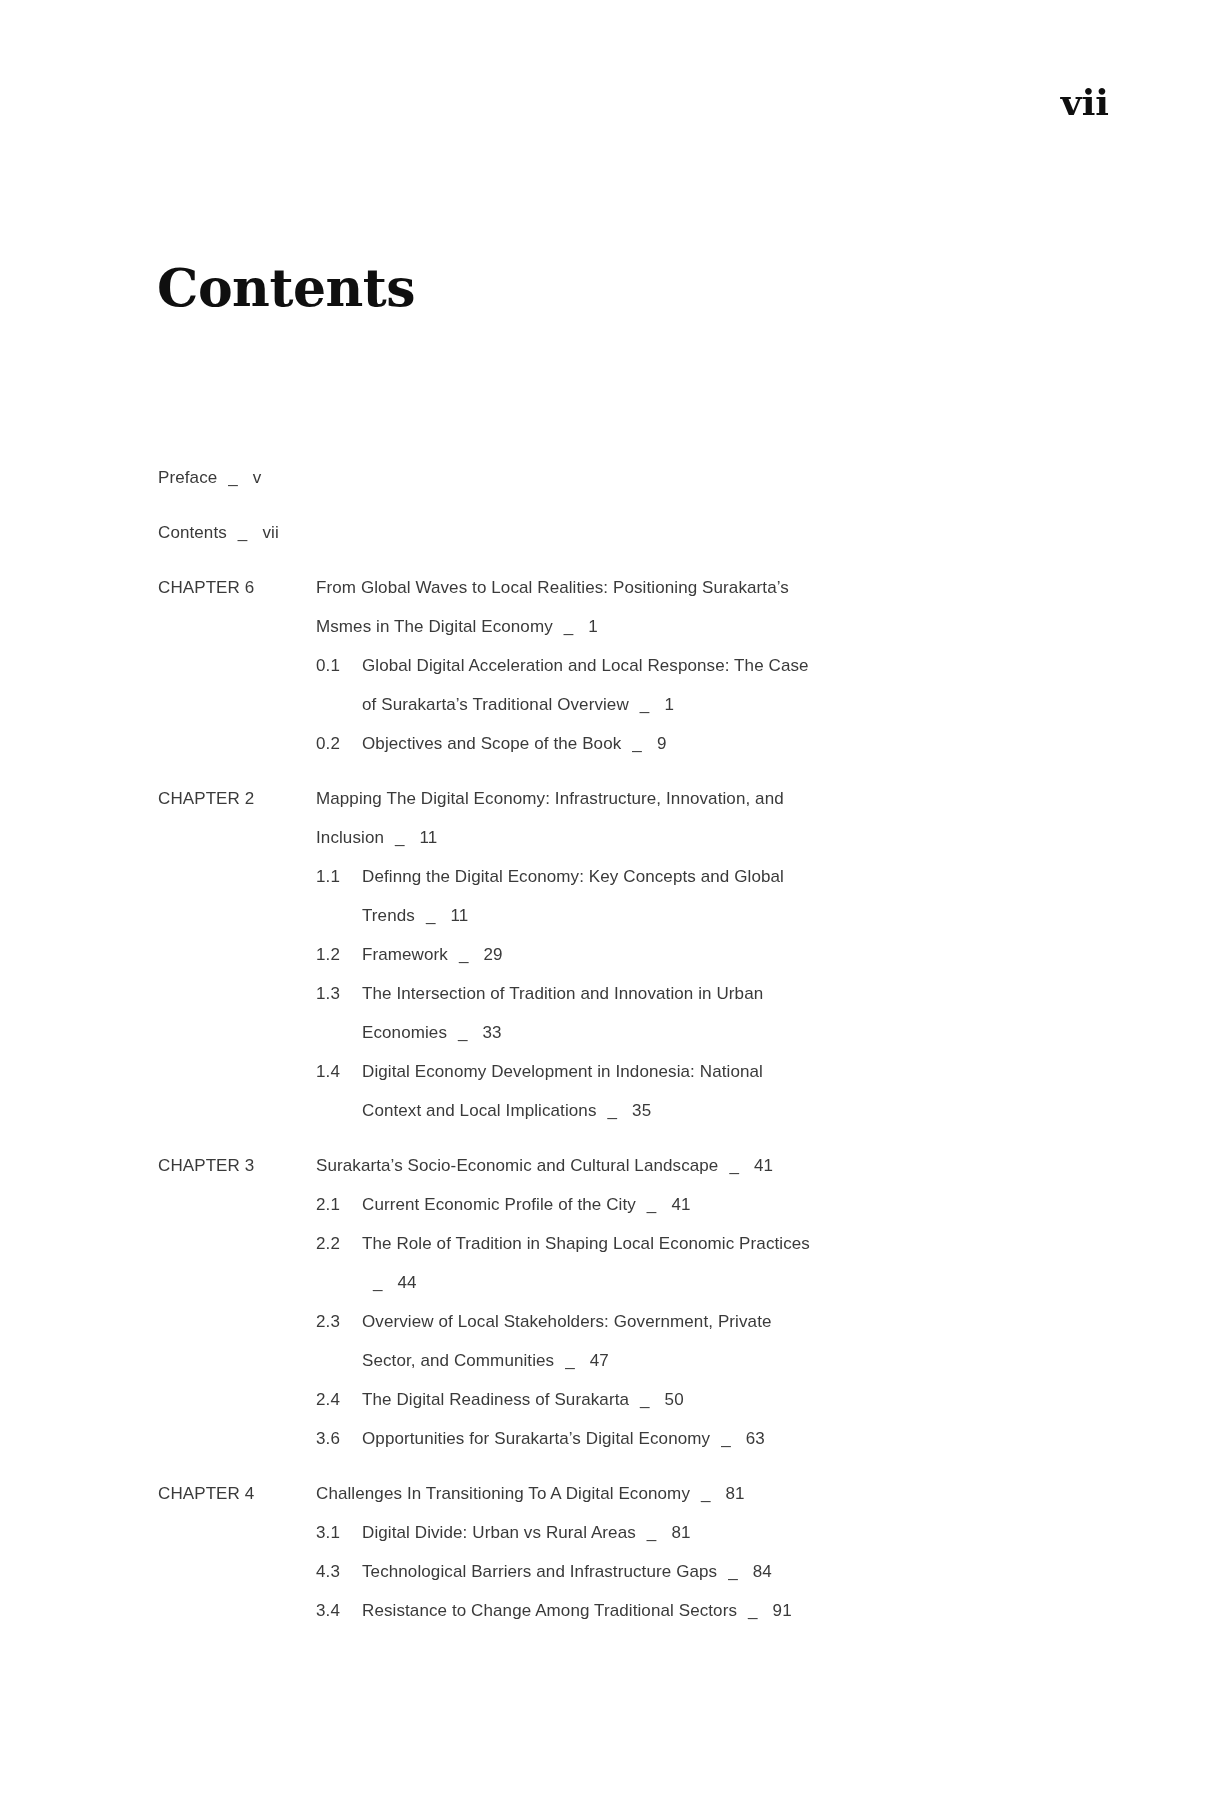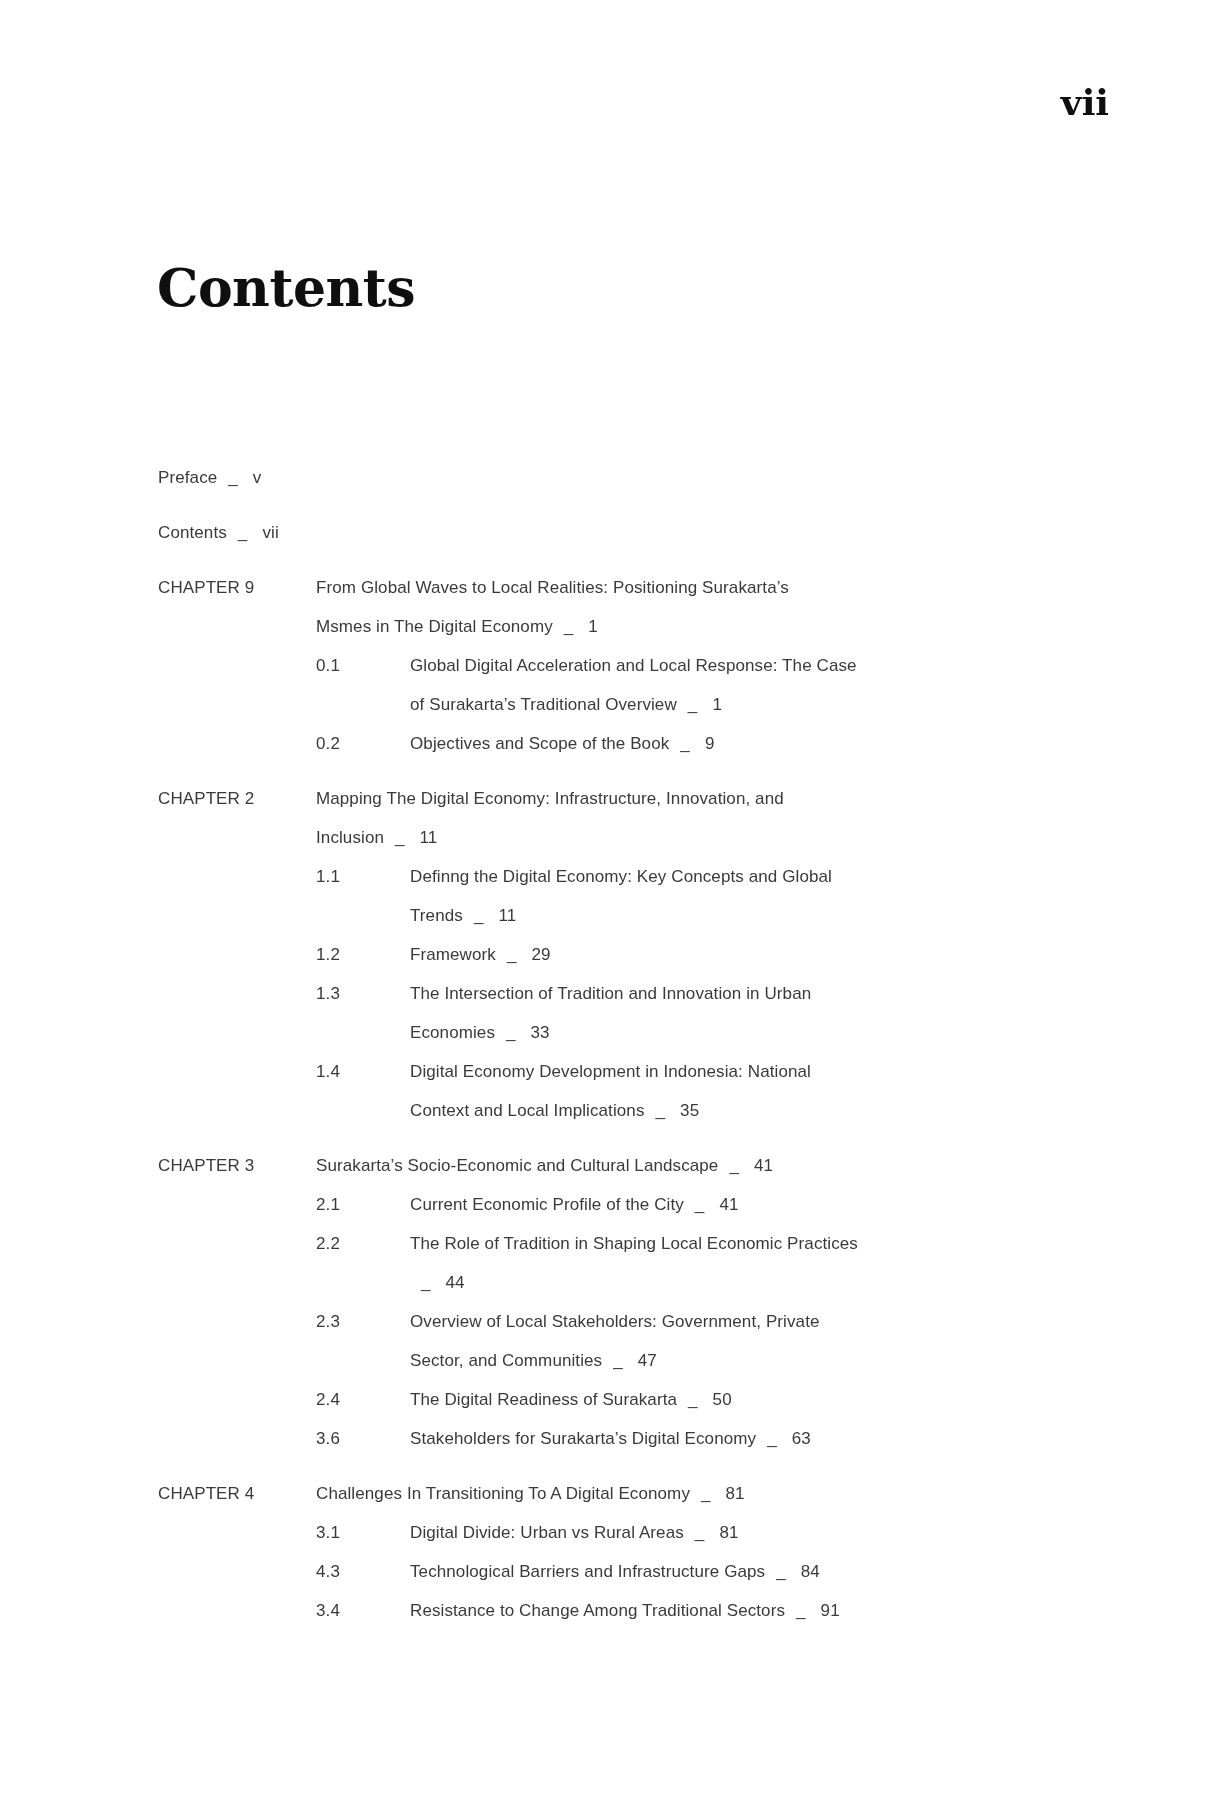--- a/index.html
+++ b/index.html
@@ -45,37 +45,36 @@
   .fm-entry { margin-bottom: 16px; white-space: nowrap; }
   .chapter {
     display: grid;
     grid-template-columns: 158px 1fr;
     margin-top: 16px;
   }
   .ch-label { white-space: nowrap; }
   .sec {
     display: grid;
     grid-template-columns: 46px 1fr;
-    gap: 48px;
   }
   .line { white-space: nowrap; }
   .sep { margin: 0 15px 0 11px; }
 </style>
 </head>
 <body>
 
 <div class="folio">vii</div>
 
 <h1 class="heading">Contents</h1>
 
 <div class="toc" id="toc">
     <div class="fm-entry"><span>Preface</span><span class="sep">_</span><span>v</span></div>
     <div class="fm-entry"><span>Contents</span><span class="sep">_</span><span>vii</span></div>
     <div class="chapter">
-      <div class="ch-label">CHAPTER 9</div>
+      <div class="ch-label">CHAPTER 6</div>
       <div class="ch-body">
         <div class="line toc-entry-line">From Global Waves to Local Realities: Positioning Surakarta’s</div>
         <div class="line"><span>Msmes in The Digital Economy</span><span class="sep">_</span><span>1</span></div>
         <div class="sec">
           <div class="sec-num">0.1</div>
           <div class="sec-body">
             <div class="line toc-entry-line">Global Digital Acceleration and Local Response: The Case</div>
             <div class="line"><span>of Surakarta’s Traditional Overview</span><span class="sep">_</span><span>1</span></div>
           </div>
         </div>
@@ -147,21 +146,21 @@
         </div>
         <div class="sec">
           <div class="sec-num">2.4</div>
           <div class="sec-body">
             <div class="line"><span>The Digital Readiness of Surakarta</span><span class="sep">_</span><span>50</span></div>
           </div>
         </div>
         <div class="sec">
           <div class="sec-num">3.6</div>
           <div class="sec-body">
-            <div class="line"><span>Stakeholders for Surakarta’s Digital Economy</span><span class="sep">_</span><span>63</span></div>
+            <div class="line"><span>Opportunities for Surakarta’s Digital Economy</span><span class="sep">_</span><span>63</span></div>
           </div>
         </div>
       </div>
     </div>
     <div class="chapter">
       <div class="ch-label">CHAPTER 4</div>
       <div class="ch-body">
         <div class="line"><span>Challenges In Transitioning To A Digital Economy</span><span class="sep">_</span><span>81</span></div>
         <div class="sec">
           <div class="sec-num">3.1</div>

